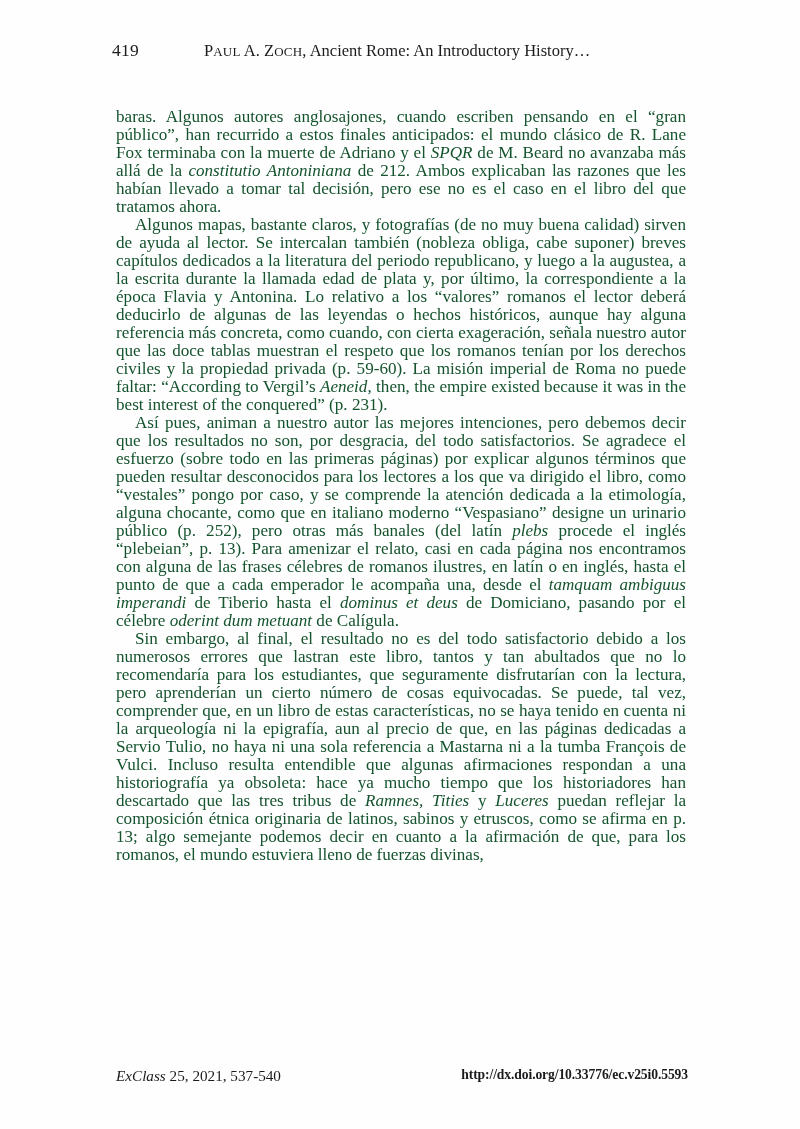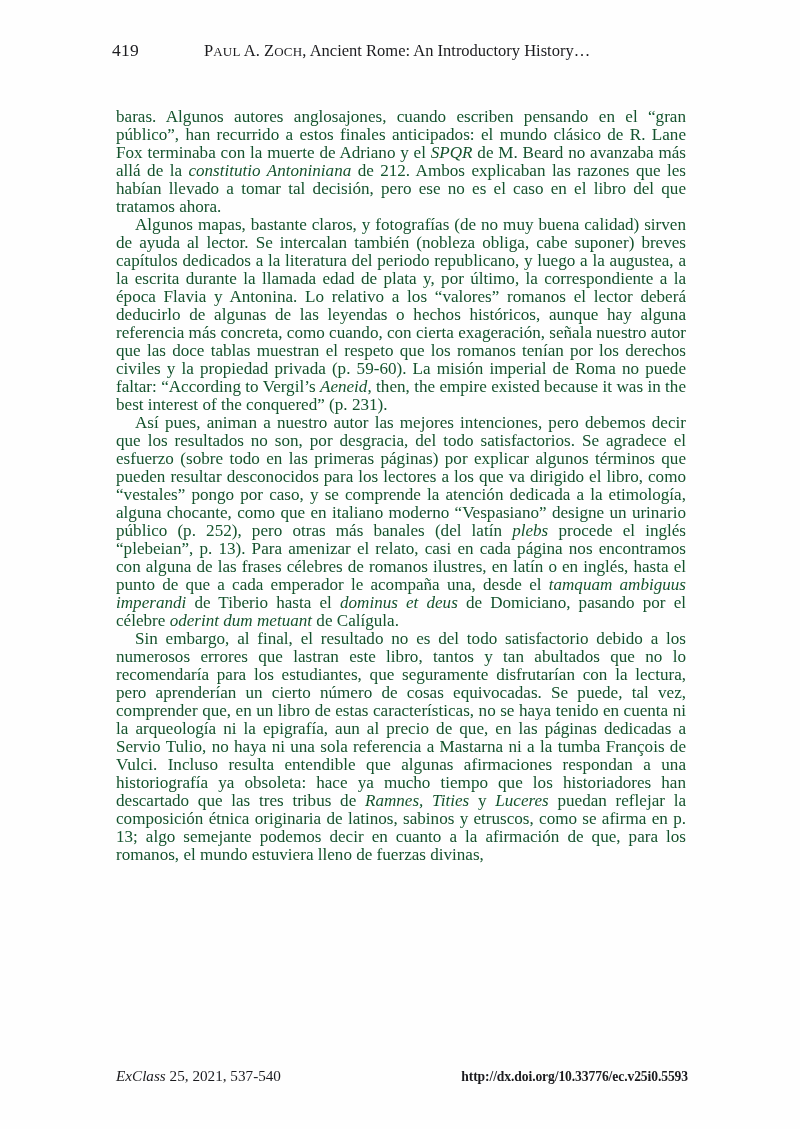--- a/index.html
+++ b/index.html
@@ -80,21 +80,21 @@
   }
 
   
   .footer {
     position: absolute;
     bottom: 44px;
     left: 116px;
     width: 572px;
     display: flex;
     justify-content: space-between;
-    align-items: flex-end;
+    align-items: flex-start;
   }
   .footer-left {
     font-size: 15.2px;
     color: #1b1b1e;
     white-space: nowrap;
   }
   .footer-left .jr {
     font-style: italic;
   }
   .footer-right {

